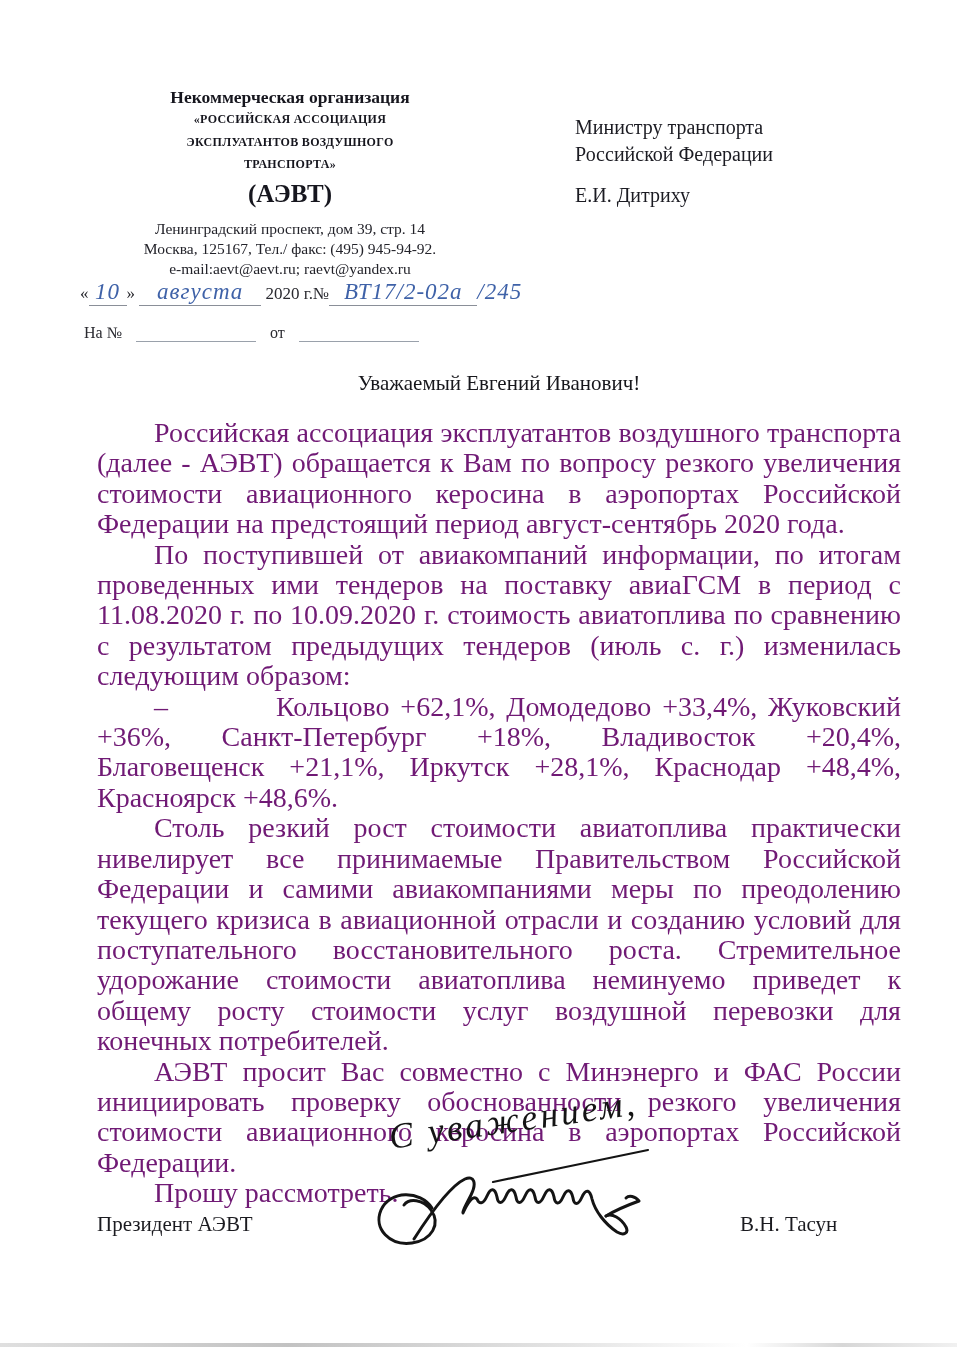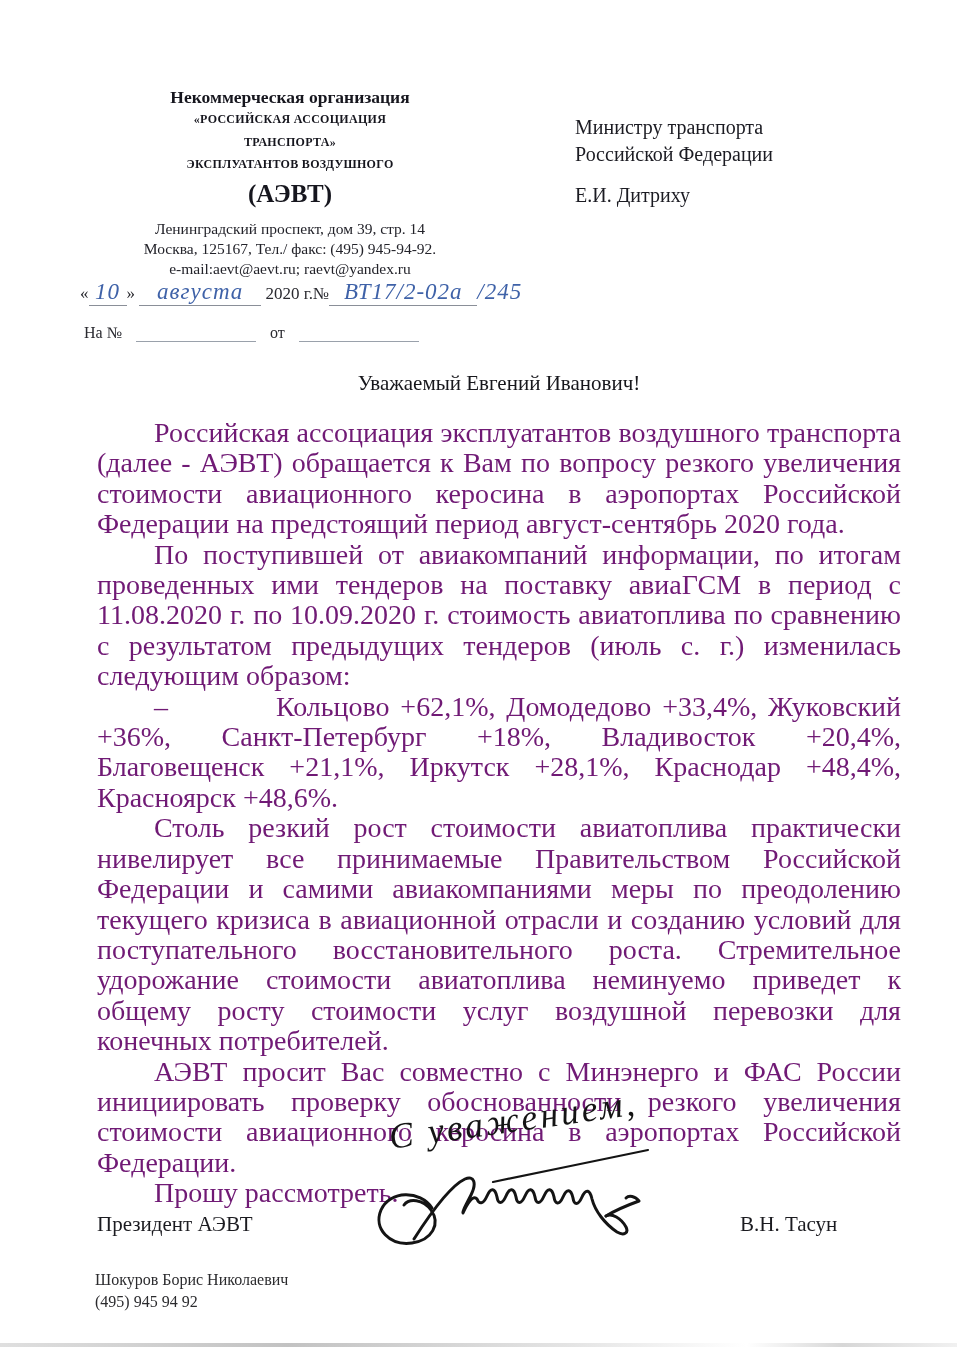--- a/index.html
+++ b/index.html
@@ -93,22 +93,22 @@
   }
 </style>
 </head>
 <body>
 
 <div class="page">
 
   <div class="letterhead">
     <div class="org-type">Некоммерческая организация</div>
     <div class="org-name">«РОССИЙСКАЯ АССОЦИАЦИЯ</div>
+    <div class="org-name">ЭКСПЛУАТАНТОВ ВОЗДУШНОГО</div>
     <div class="org-name">ТРАНСПОРТА»</div>
-    <div class="org-name">ЭКСПЛУАТАНТОВ ВОЗДУШНОГО</div>
     <div class="org-abbr">(АЭВТ)</div>
     <div class="lh-address">
       <div>Ленинградский проспект, дом 39, стр. 14</div>
       <div>Москва, 125167, Тел./ факс: (495) 945-94-92.</div>
       <div>e-mail:aevt@aevt.ru; raevt@yandex.ru</div>
     </div>
   </div>
 
   <div class="addressee">
     <div>Министру транспорта</div>
@@ -147,19 +147,15 @@
       <path stroke-width="3" d="M74,122 C62,104 32,104 23,124 C15,143 32,160 54,157 C74,154 83,138 73,124 C65,113 51,112 46,119"></path>
 
       <path stroke-width="3" d="M56,153 C72,128 92,100 107,93 C116,89 119,97 113,109 C108,119 104,126 105,127 C109,118 115,108 119,113 C121,118 125,119 129,110 C133,101 137,102 139,111 C140,118 144,119 148,110 C152,101 156,102 158,111 C159,118 163,119 167,110 C171,101 175,102 177,111 C178,118 182,119 186,110 C190,101 194,102 196,111 C197,118 201,120 205,111 C209,102 213,103 215,112 C216,119 220,120 224,111 C228,102 232,104 234,113 C237,125 247,138 259,146 C266,150 271,147 268,141 C263,132 254,127 248,130"></path>
       <path stroke-width="3" d="M248,130 C258,124 270,119 281,115 M281,115 C277,110 271,109 268,112"></path>
     </g>
   </svg>
 
   <div class="president">Президент АЭВТ</div>
   <div class="signer">В.Н. Тасун</div>
 
-  <div class="footer">
-    <div>Шокуров Борис Николаевич</div>
-    <div>(495) 945 94 92</div>
-  </div>
 
   <div class="scan-edge"></div>
 </div>
 
 </body></html>

